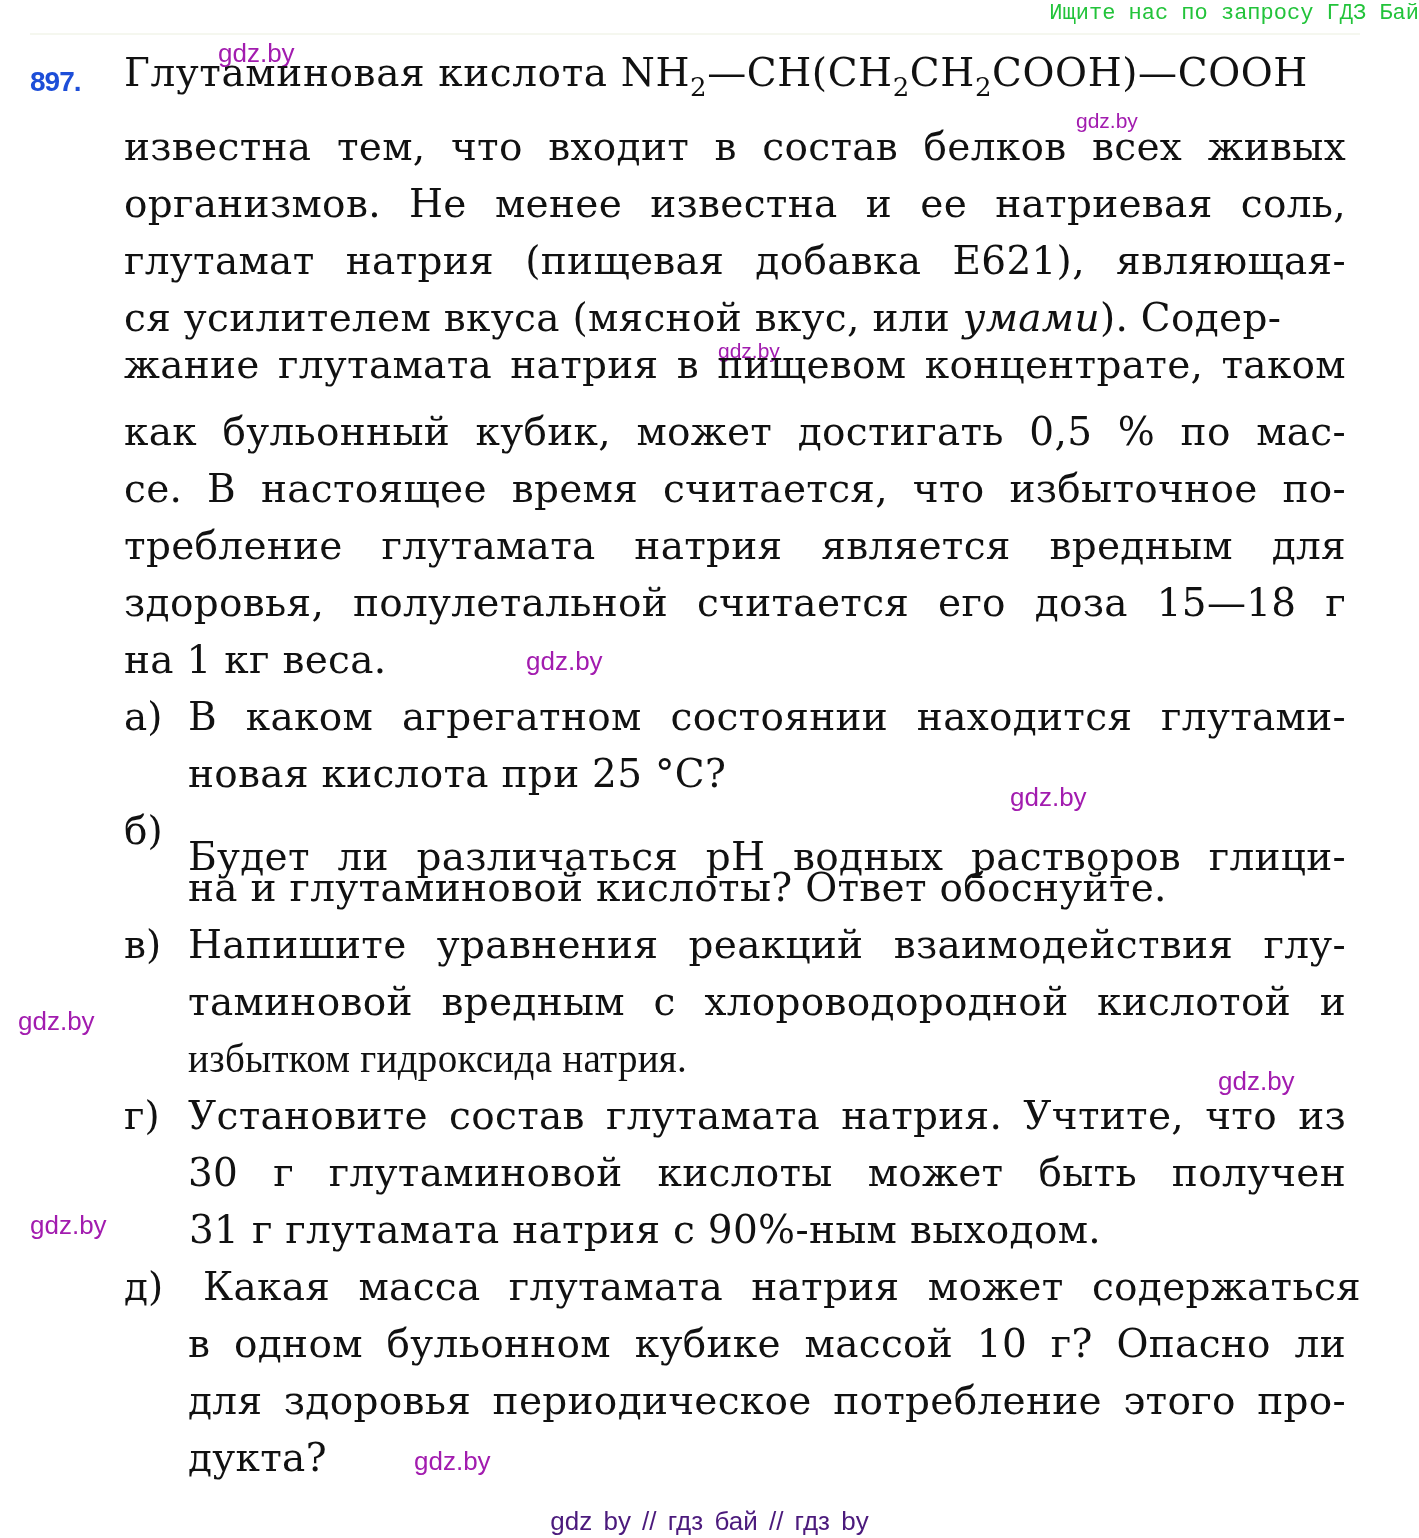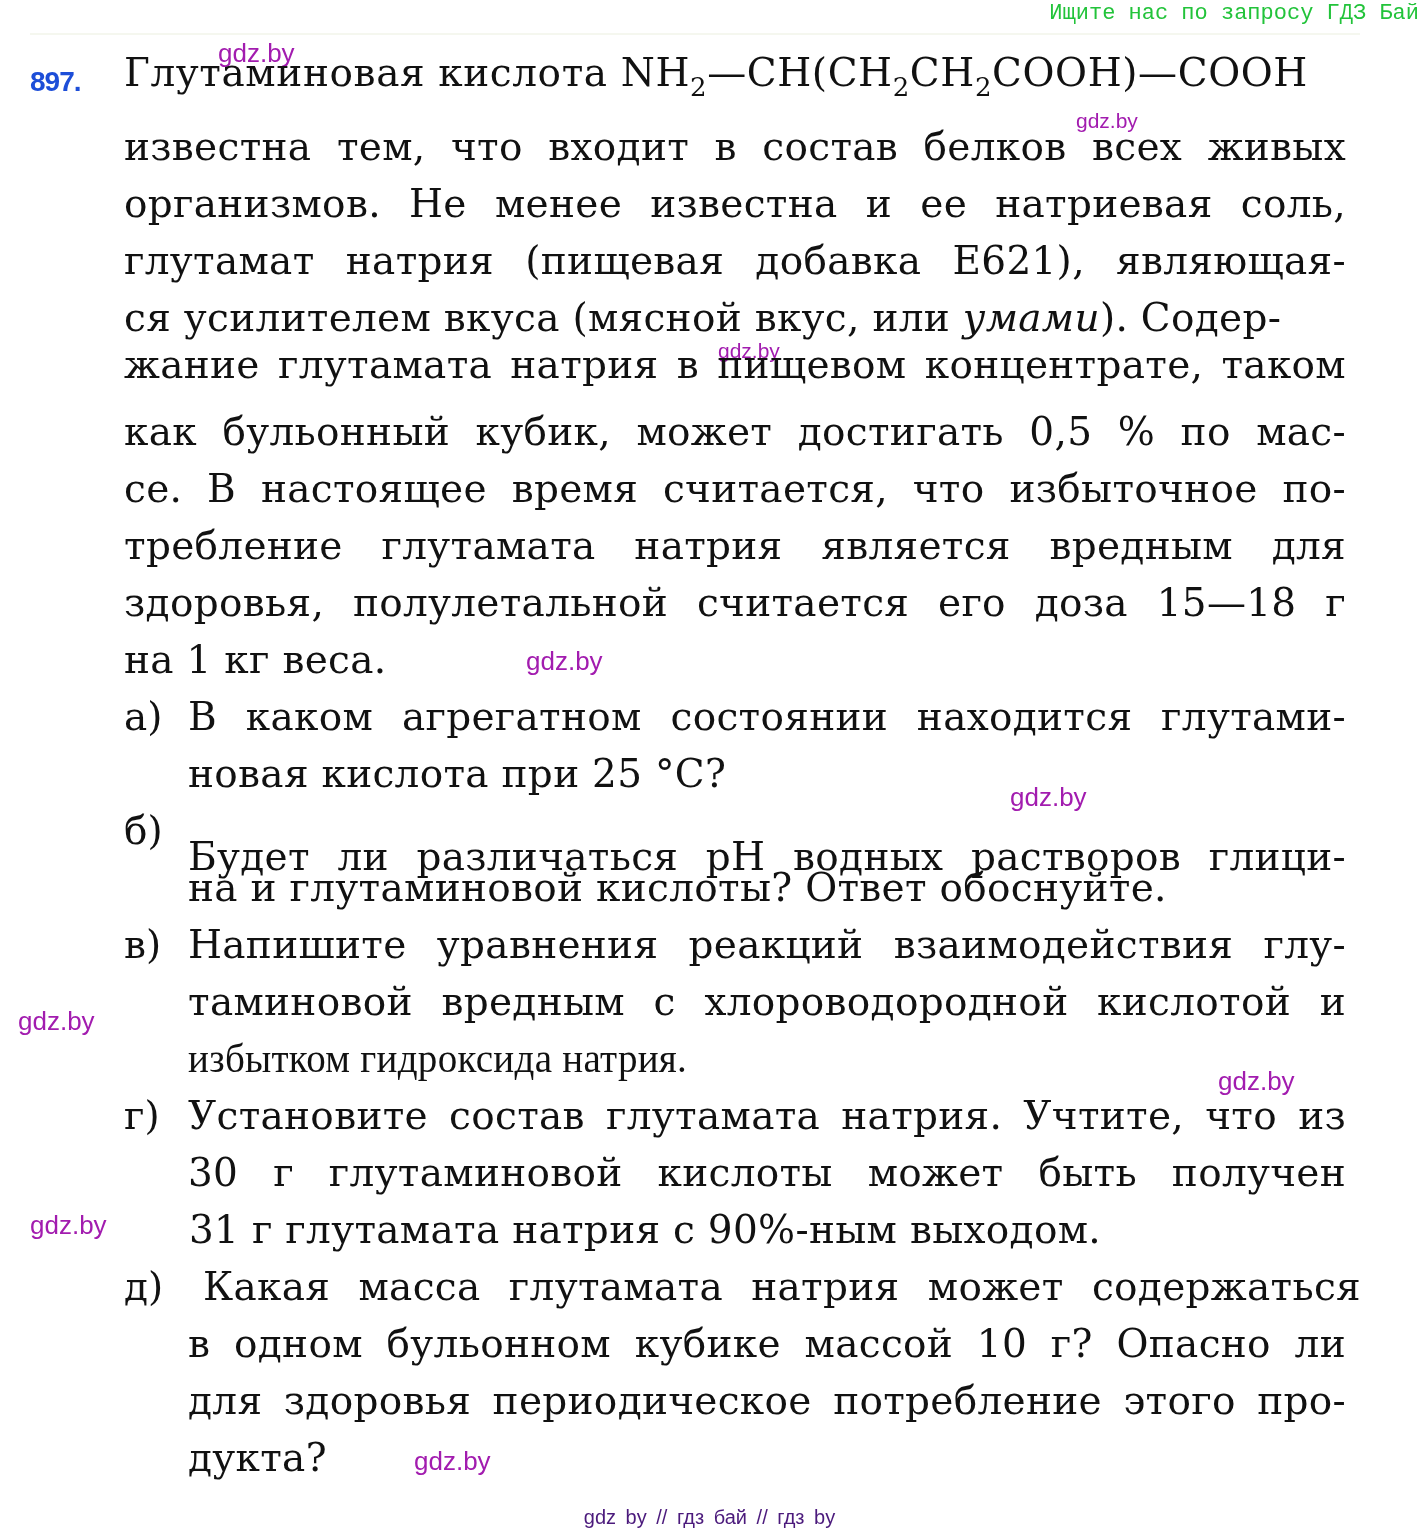--- a/index.html
+++ b/index.html
@@ -27,21 +27,21 @@
     position: absolute; font-family: "DejaVu Serif", serif;
     font-size: 39px; line-height: 50px; color: #111;
   }
   .wm {
     position: absolute; font-family: "Liberation Sans", sans-serif;
     font-size: 26px; color: #a21caf; line-height: 30px;
   }
   .wm.small { font-size: 21px; }
   .footer {
     position: absolute; left: 0; top: 1506px; width: 1419px; text-align: center;
-    font-family: "Liberation Sans", sans-serif; font-size: 20px; color: #4b1a7c;
+    font-family: "Liberation Sans", sans-serif; font-size: 26px; color: #4b1a7c;
     word-spacing: 4px;
   }
 </style>
 </head>
 <body>
 
 <div class="top-banner">Ищите нас по запросу ГДЗ Бай</div>
 <div class="top-rule"></div>
 
 <div class="wm" style="left:218px; top:38px;">gdz.by</div>

